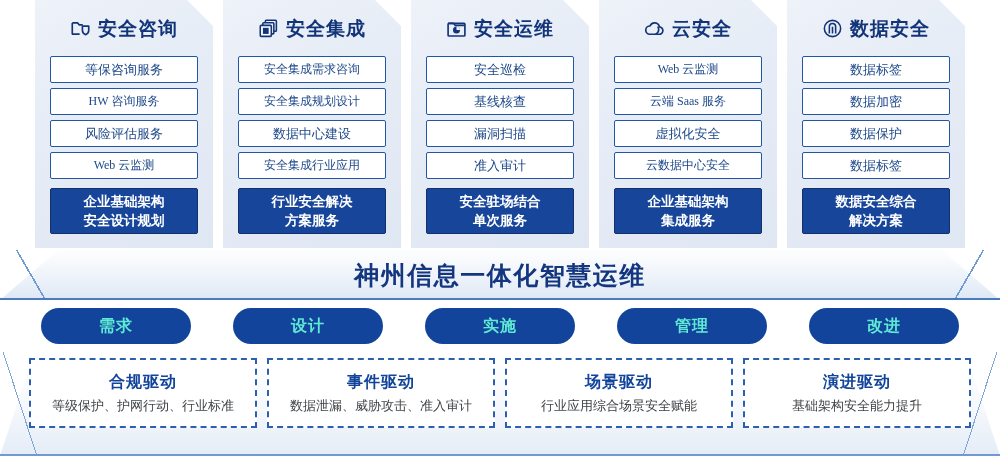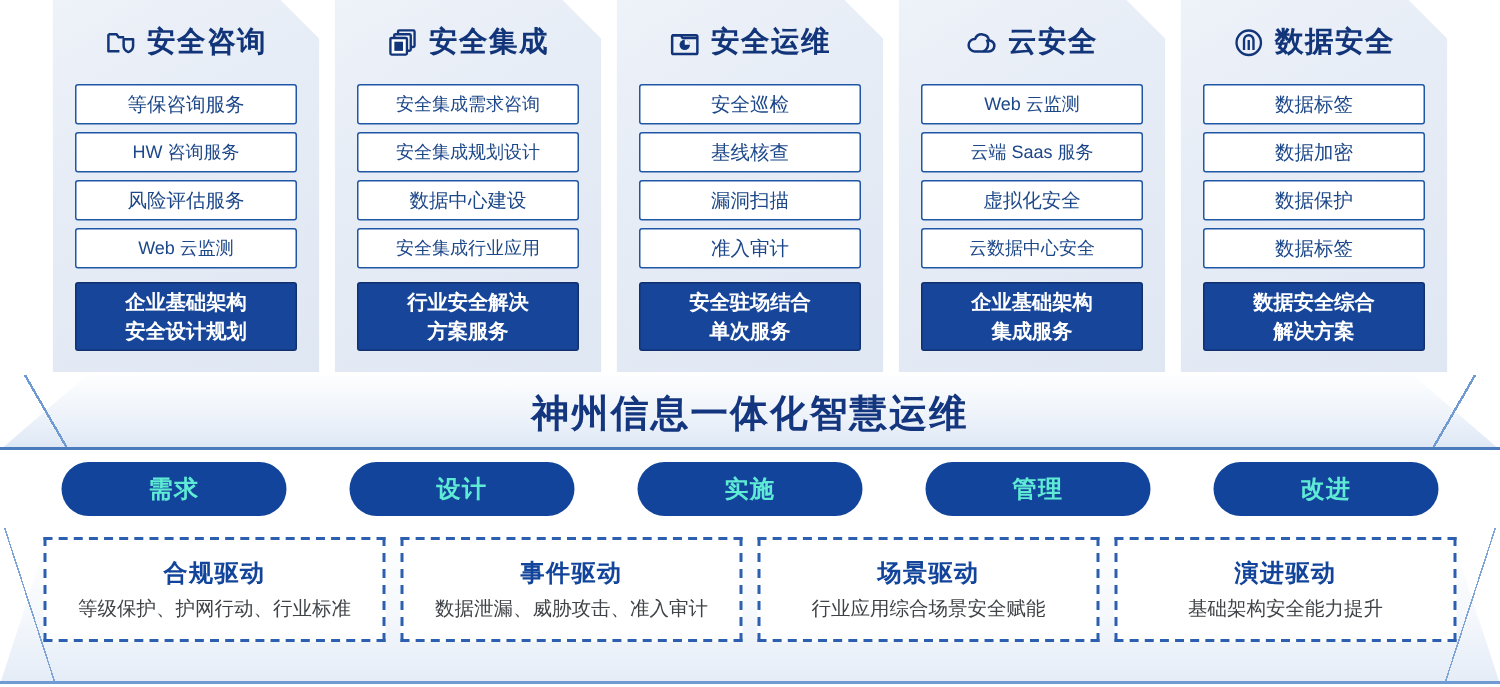--- a/index.html
+++ b/index.html
@@ -3,21 +3,21 @@
 <meta charset="utf-8">
 <style>
   html,body{margin:0;padding:0;}
   body{
     width:1000px;height:458px;
     background:#ffffff;
     font-family:"Liberation Sans","DejaVu Sans",sans-serif;
     overflow:hidden;
     position:relative;
   }
-  .stage{position:relative;width:844px;height:458px;}
+  .stage{position:relative;width:844px;height:458px;font-family:Liberation Serif, serif;}
 
   
   .cards{
     position:absolute;left:0;top:0;width:1000px;height:252px;
     display:flex;justify-content:center;gap:10px;
   }
   .card{
     position:relative;
     width:178px;height:248px;
     background:linear-gradient(150deg,#eef2f9 0%,#e7edf6 35%,#dfe7f3 100%);

